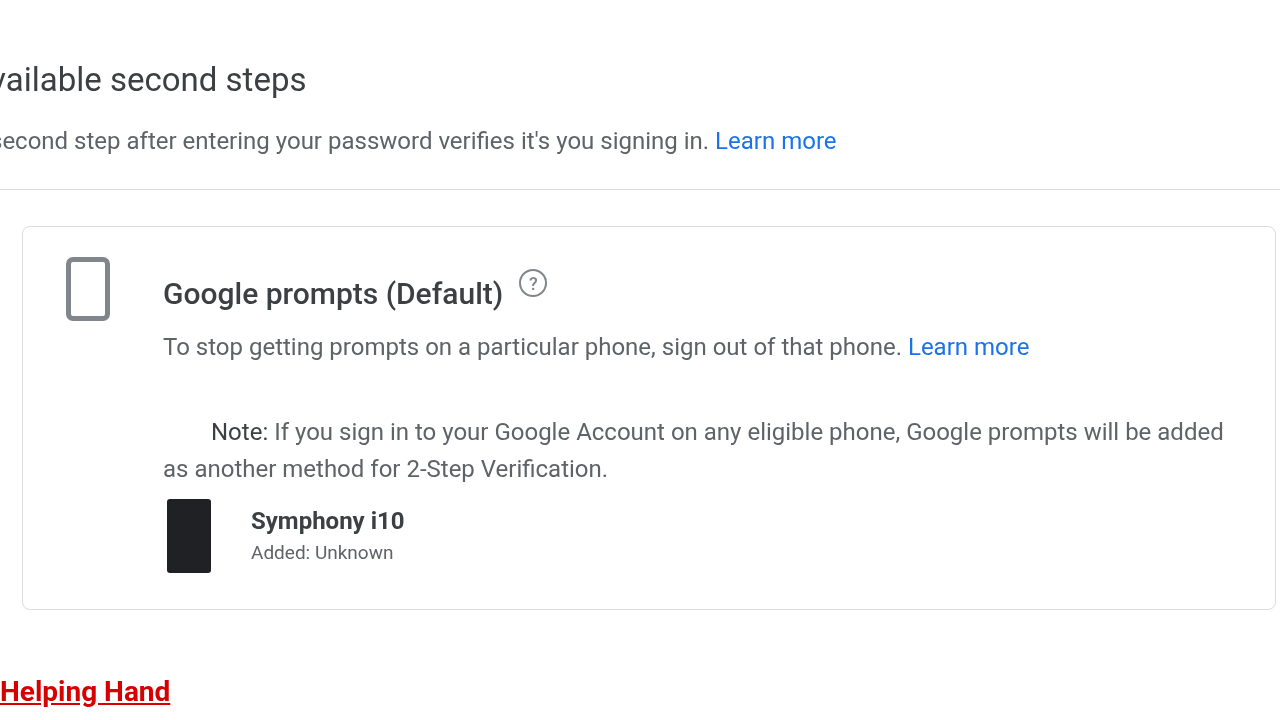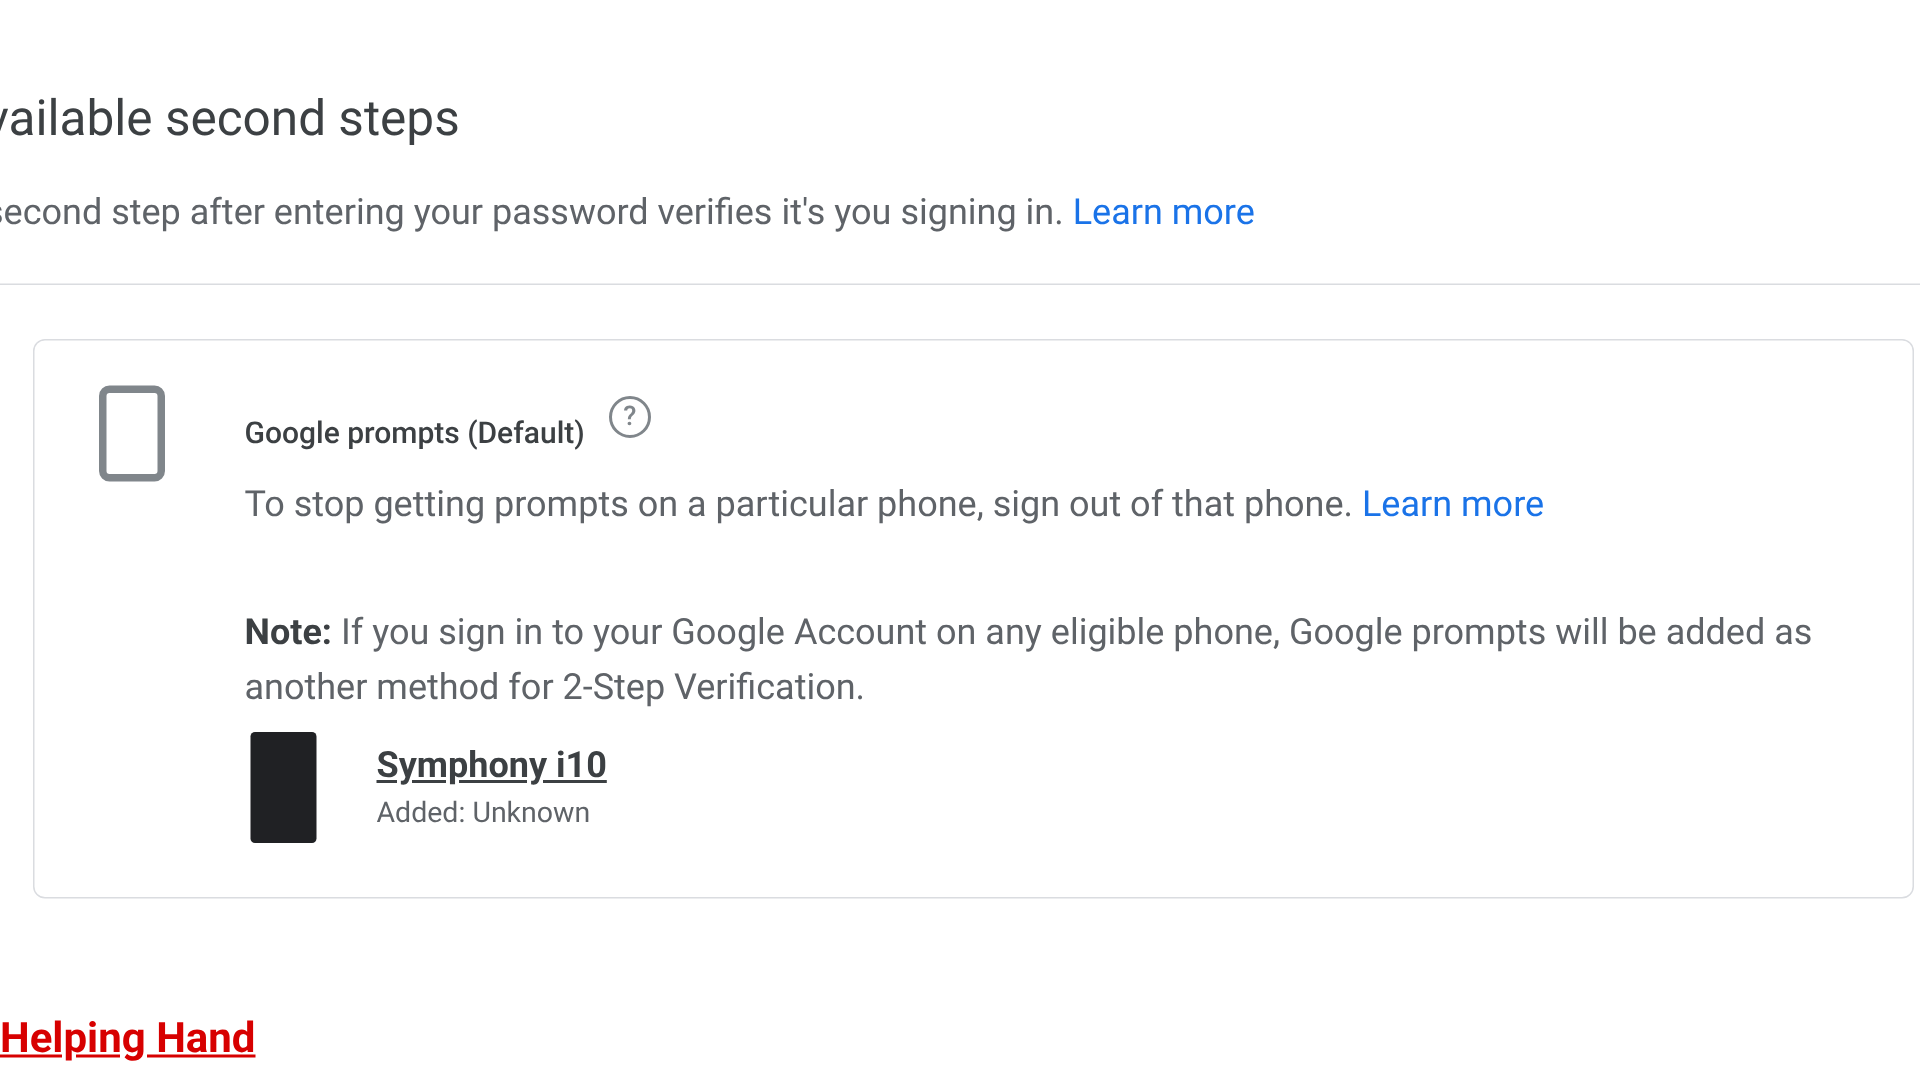--- a/index.html
+++ b/index.html
@@ -48,21 +48,21 @@
     .phone-outline {
       width: 44px;
       height: 64px;
       border: 5px solid #80868b;
       border-radius: 7px;
       margin: 0 auto;
     }
     .card-body { flex: 1; }
     .card-title-row { display: flex; align-items: center; gap: 16px; margin-bottom: 18px; }
     .card-title {
-      font-size: 20px;
+      font-size: 30px;
       font-weight: 500;
       color: #3c4043;
       margin-top: 21px;
     }
     .help-circle {
       width: 28px; height: 28px;
       border: 2.5px solid #80868b;
       border-radius: 50%;
       display: inline-flex;
       align-items: center; justify-content: center;
@@ -70,39 +70,38 @@
       font-size: 18px;
       font-weight: 500;
       cursor: pointer;
     }
     .card-desc {
       font-size: 24px;
       color: #5f6368;
       line-height: 1.55;
     }
     .note-para { margin-top: 48px; font-size: 24px; color: #5f6368; line-height: 1.55; }
-    .note-label { font-weight: 700; color: #3c4043; }
+    .note-label { font-weight: 400; color: #3c4043; margin-left: 48px; }
     .device-row {
       display: flex;
       align-items: center;
       gap: 40px;
       margin-top: 10px;
       margin-left: 4px;
     }
     .device-thumb {
       width: 44px;
       height: 74px;
       background: #202124;
       border-radius: 3px;
     }
     .device-name {
       font-size: 24px;
       font-weight: 700;
       color: #3c4043;
-      text-decoration: underline;
     }
     .device-added {
       font-size: 19px;
       color: #5f6368;
       margin-top: 6px;
     }
     .watermark {
       position: absolute;
       left: 0;
       bottom: 12px;

